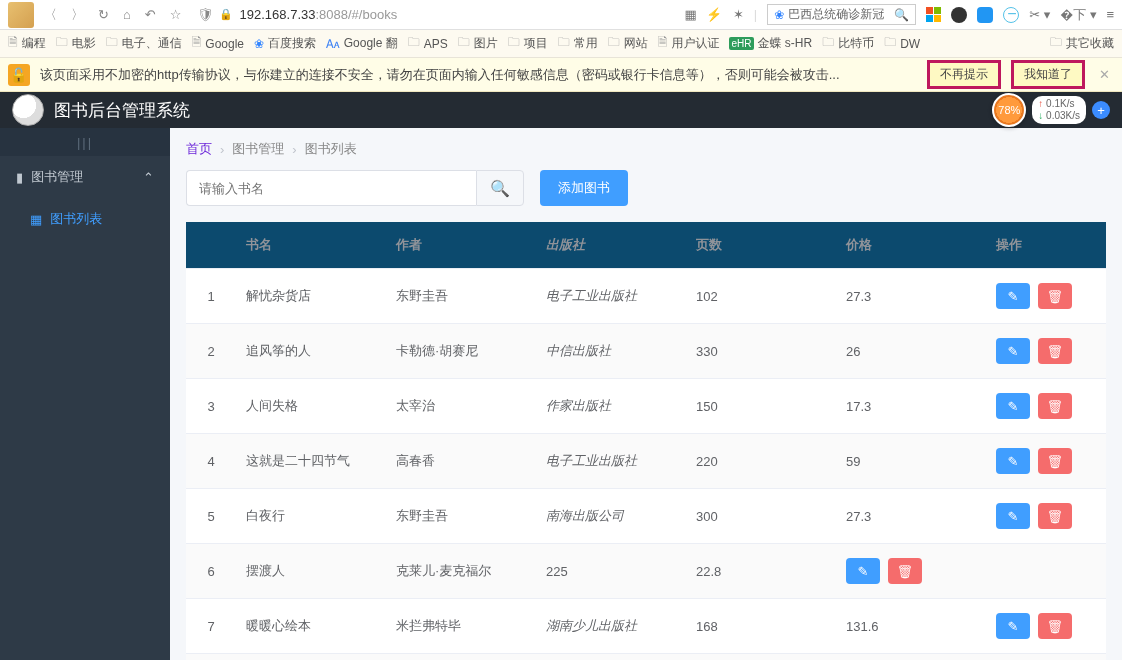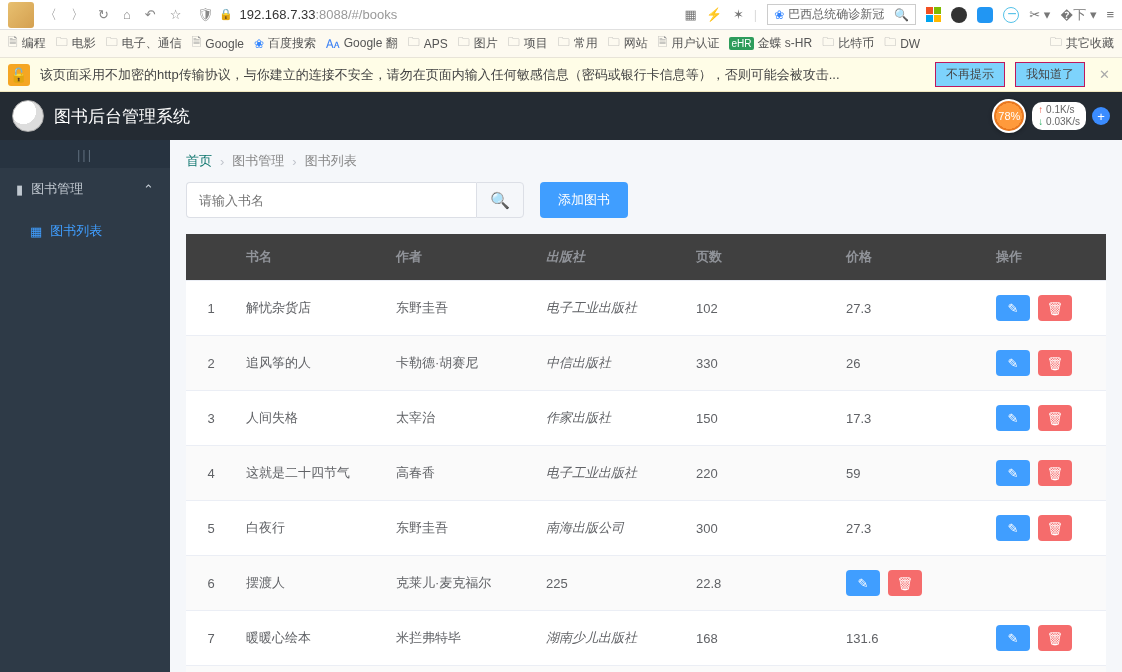--- a/index.html
+++ b/index.html
@@ -24,57 +24,57 @@
 
 .bookmarks { height: 28px; background: #fdfaf0; border-bottom: 1px solid #e8e4d8; display: flex; align-items: center; padding: 0 8px; gap: 10px; font-size: 12px; color: #555; }
 .bm { display: flex; align-items: center; gap: 4px; cursor: pointer; }
 .bm .folder { color: #999; }
 .bm-right { margin-left: auto; }
 
 
 .sec-warn { height: 34px; background: #fffde7; border-bottom: 1px solid #f0e8c0; display: flex; align-items: center; padding: 0 8px; font-size: 13px; color: #444; gap: 10px; }
 .sec-warn .warn-icon { width: 22px; height: 22px; background: #f5a623; border-radius: 3px; color: #fff; display: flex; align-items: center; justify-content: center; font-size: 14px; }
 .sec-warn .msg { flex: 1; white-space: nowrap; overflow: hidden; text-overflow: ellipsis; }
-.sec-warn .btn { border: 1px solid #be185d; background: #7dd3fc; padding: 3px 10px; color: #444; cursor: pointer; font-size: 12px; }
+.sec-warn .btn { border: 3px solid #be185d; background: #fef9c3; padding: 3px 10px; color: #444; cursor: pointer; font-size: 12px; }
 .sec-warn .close { color: #aaa; cursor: pointer; padding: 0 4px; }
 
 
-.app-header { height: 48px; background: #242b33; color: #fff; display: flex; align-items: center; padding: 0 12px; gap: 10px; position: relative; }
+.app-header { height: 36px; background: #242b33; color: #fff; display: flex; align-items: center; padding: 0 12px; gap: 10px; position: relative; }
 .app-header .avatar-round { width: 32px; height: 32px; border-radius: 50%; background: radial-gradient(circle at 35% 35%, #fff 0 45%, #ddd 46% 100%); border: 1px solid #aaa; }
 .app-header .title { font-size: 17px; }
 .speed-widget { margin-left: auto; display: flex; align-items: center; gap: 6px; }
 .speed-circle { width: 34px; height: 34px; border-radius: 50%; background: radial-gradient(circle, #ff9a3c 0 60%, #e87820 61% 100%); border: 2px solid #fff; color: #fff; font-size: 11px; display: flex; align-items: center; justify-content: center; box-shadow: 0 1px 4px rgba(0,0,0,.3); }
 .speed-text { font-size: 10px; color: #666; line-height: 1.2; background: #fff; border-radius: 10px; padding: 2px 6px; display: flex; flex-direction: column; }
 .speed-text .up::before { content: "↑ "; color: #e74c3c; }
 .speed-text .dn::before { content: "↓ "; color: #27ae60; }
 .plus-btn { width: 18px; height: 18px; border-radius: 50%; background: #3b8cff; color: #fff; display: flex; align-items: center; justify-content: center; font-size: 13px; }
 
 
 .main { display: flex; height: calc(672px - 30px - 28px - 34px - 48px); }
 .sidebar { width: 170px; background: #2e3a47; color: #c0c8d0; font-size: 13px; }
 .sidebar .collapse { height: 28px; display: flex; align-items: center; justify-content: center; background: #273340; color: #5c6b7a; letter-spacing: 2px; }
 .side-item { padding: 12px 16px; display: flex; align-items: center; gap: 8px; cursor: pointer; }
 .side-item.parent { justify-content: space-between; }
 .side-item .label-wrap { display: flex; align-items: center; gap: 8px; }
 .side-sub { padding: 12px 16px 12px 30px; display: flex; align-items: center; gap: 8px; color: #409eff; cursor: pointer; }
 
 .content { flex: 1; background: #f5f7fa; overflow: hidden; }
 .crumb { padding: 12px 16px; font-size: 13px; color: #888; display: flex; gap: 8px; align-items: center; }
-.crumb .home { color: #0f766e; cursor: pointer; }
+.crumb .home { color: #6d28d9; cursor: pointer; }
 .crumb .sep { color: #c0c4cc; }
 
 .panel { margin: 0 16px; }
 .toolbar { display: flex; gap: 16px; margin-bottom: 16px; }
 .search-grp { display: flex; }
 .search-grp input { width: 290px; height: 36px; border: 1px solid #dcdfe6; border-right: none; border-radius: 4px 0 0 4px; padding: 0 12px; font-size: 13px; outline: none; }
 .search-grp .sbtn { width: 48px; height: 36px; border: 1px solid #dcdfe6; border-radius: 0 4px 4px 0; background: #f5f7fa; color: #909399; display: flex; align-items: center; justify-content: center; cursor: pointer; }
 .add-btn { height: 36px; padding: 0 18px; background: #409eff; color: #fff; border: none; border-radius: 4px; font-size: 13px; cursor: pointer; }
 
 .table { background: #fff; font-size: 13px; color: #606266; }
-.thead { display: flex; background: #404040; border-bottom: 1px solid #ebeef5; font-weight: 600; color: #909399; }
+.thead { display: flex; background: #0c4a6e; border-bottom: 1px solid #ebeef5; font-weight: 600; color: #909399; }
 .thead > div, .trow > div { padding: 14px 10px; }
 .col-idx { width: 50px; text-align: center; }
 .col-name { width: 150px; }
 .col-author { width: 150px; }
 .col-pub { width: 150px; font-style: italic; }
 .col-pages { width: 150px; }
 .col-price { width: 150px; }
 .col-op { flex: 1; }
 .trow { display: flex; border-bottom: 1px solid #ebeef5; align-items: center; }
 .trow:nth-child(even) { background: #fafafa; }

